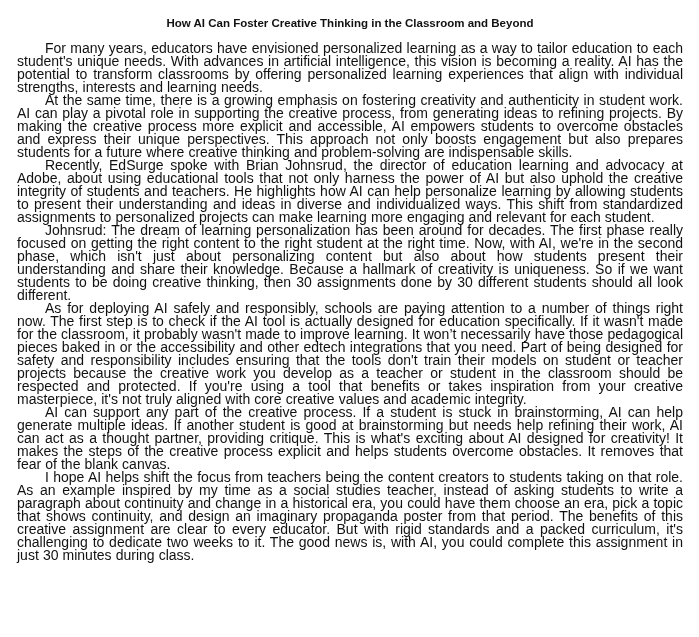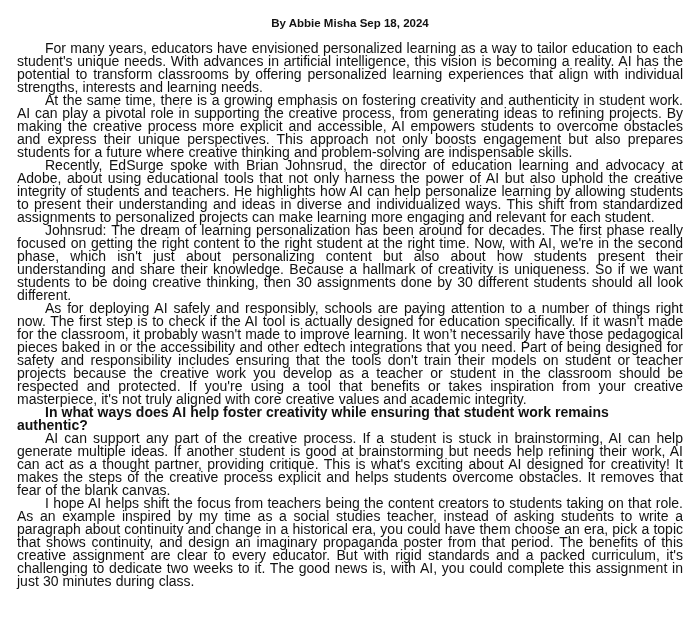--- a/index.html
+++ b/index.html
@@ -39,27 +39,26 @@
     font-weight: bold;
     text-align: left;
   }
 </style>
 </head>
 <body>
 
 <div class="page">
 
   <div class="title-block">
-    <div class="title-line">By Abbie Misha Sep 18, 2024</div>
+    <div class="title-line">How AI Can Foster Creative Thinking in the Classroom and Beyond</div>
   </div>
 
   <div class="article">
     <p>For many years, educators have envisioned personalized learning as a way to tailor education to each student's unique needs. With advances in artificial intelligence, this vision is becoming a reality. AI has the potential to transform classrooms by offering personalized learning experiences that align with individual strengths, interests and learning needs.</p>
     <p>At the same time, there is a growing emphasis on fostering creativity and authenticity in student work. AI can play a pivotal role in supporting the creative process, from generating ideas to refining projects. By making the creative process more explicit and accessible, AI empowers students to overcome obstacles and express their unique perspectives. This approach not only boosts engagement but also prepares students for a future where creative thinking and problem-solving are indispensable skills.</p>
     <p>Recently, EdSurge spoke with Brian Johnsrud, the director of education learning and advocacy at Adobe, about using educational tools that not only harness the power of AI but also uphold the creative integrity of students and teachers. He highlights how AI can help personalize learning by allowing students to present their understanding and ideas in diverse and individualized ways. This shift from standardized assignments to personalized projects can make learning more engaging and relevant for each student.</p>
     <p>Johnsrud: The dream of learning personalization has been around for decades. The first phase really focused on getting the right content to the right student at the right time. Now, with AI, we're in the second phase, which isn't just about personalizing content but also about how students present their understanding and share their knowledge. Because a hallmark of creativity is uniqueness. So if we want students to be doing creative thinking, then 30 assignments done by 30 different students should all look different.</p>
     <p>As for deploying AI safely and responsibly, schools are paying attention to a number of things right now. The first step is to check if the AI tool is actually designed for education specifically. If it wasn't made for the classroom, it probably wasn't made to improve learning. It won’t necessarily have those pedagogical pieces baked in or the accessibility and other edtech integrations that you need. Part of being designed for safety and responsibility includes ensuring that the tools don't train their models on student or teacher projects because the creative work you develop as a teacher or student in the classroom should be respected and protected. If you're using a tool that benefits or takes inspiration from your creative masterpiece, it's not truly aligned with core creative values and academic integrity.</p>
-    <p class="question">In what ways does AI help foster creativity while ensuring that student work remains authentic?</p>
     <p>AI can support any part of the creative process. If a student is stuck in brainstorming, AI can help generate multiple ideas. If another student is good at brainstorming but needs help refining their work, AI can act as a thought partner, providing critique. This is what's exciting about AI designed for creativity! It makes the steps of the creative process explicit and helps students overcome obstacles. It removes that fear of the blank canvas.</p>
     <p>I hope AI helps shift the focus from teachers being the content creators to students taking on that role. As an example inspired by my time as a social studies teacher, instead of asking students to write a paragraph about continuity and change in a historical era, you could have them choose an era, pick a topic that shows continuity, and design an imaginary propaganda poster from that period. The benefits of this creative assignment are clear to every educator. But with rigid standards and a packed curriculum, it's challenging to dedicate two weeks to it. The good news is, with AI, you could complete this assignment in just 30 minutes during class.</p>
   </div>
 
 </div>
 
 </body></html>

